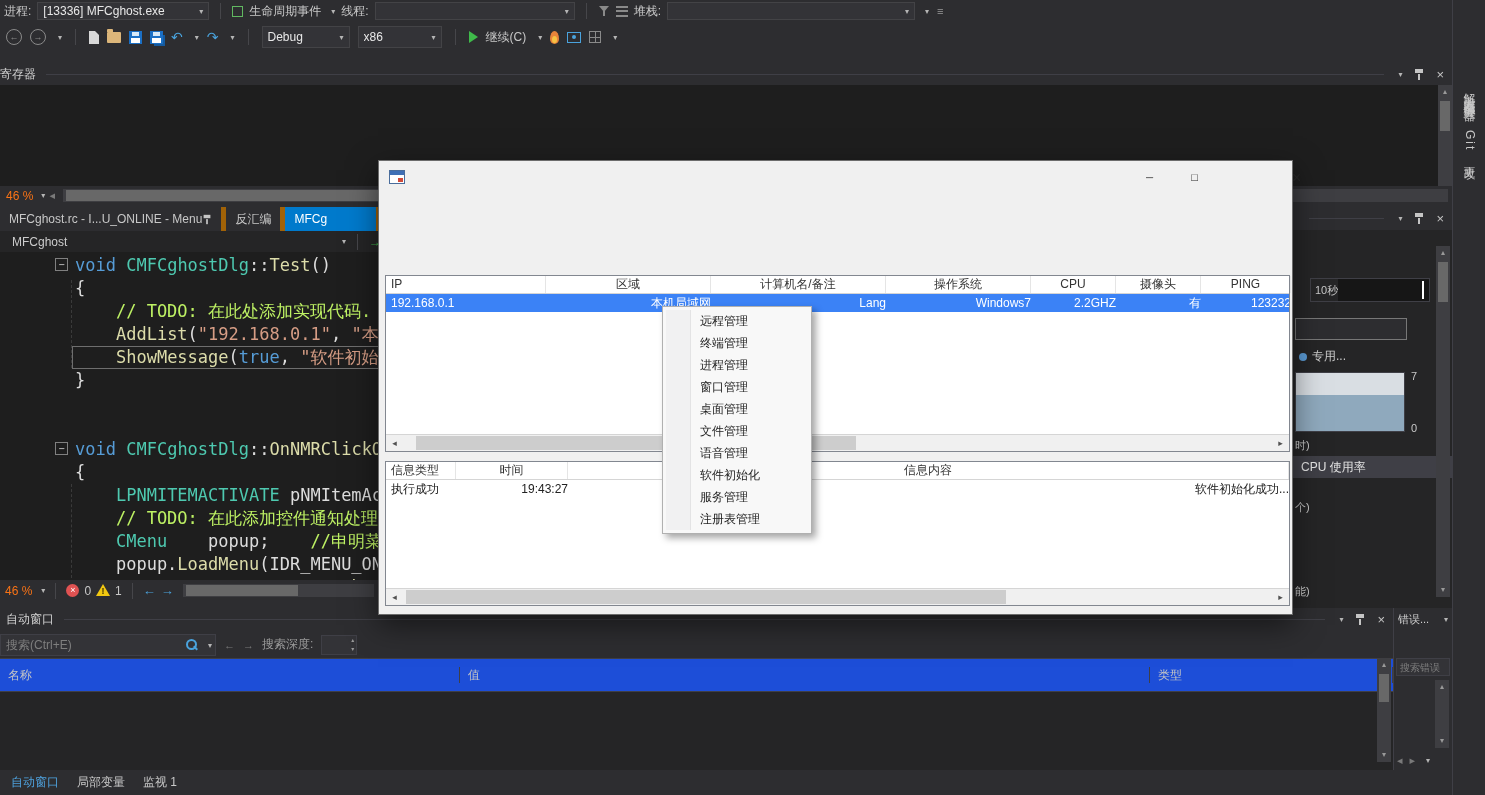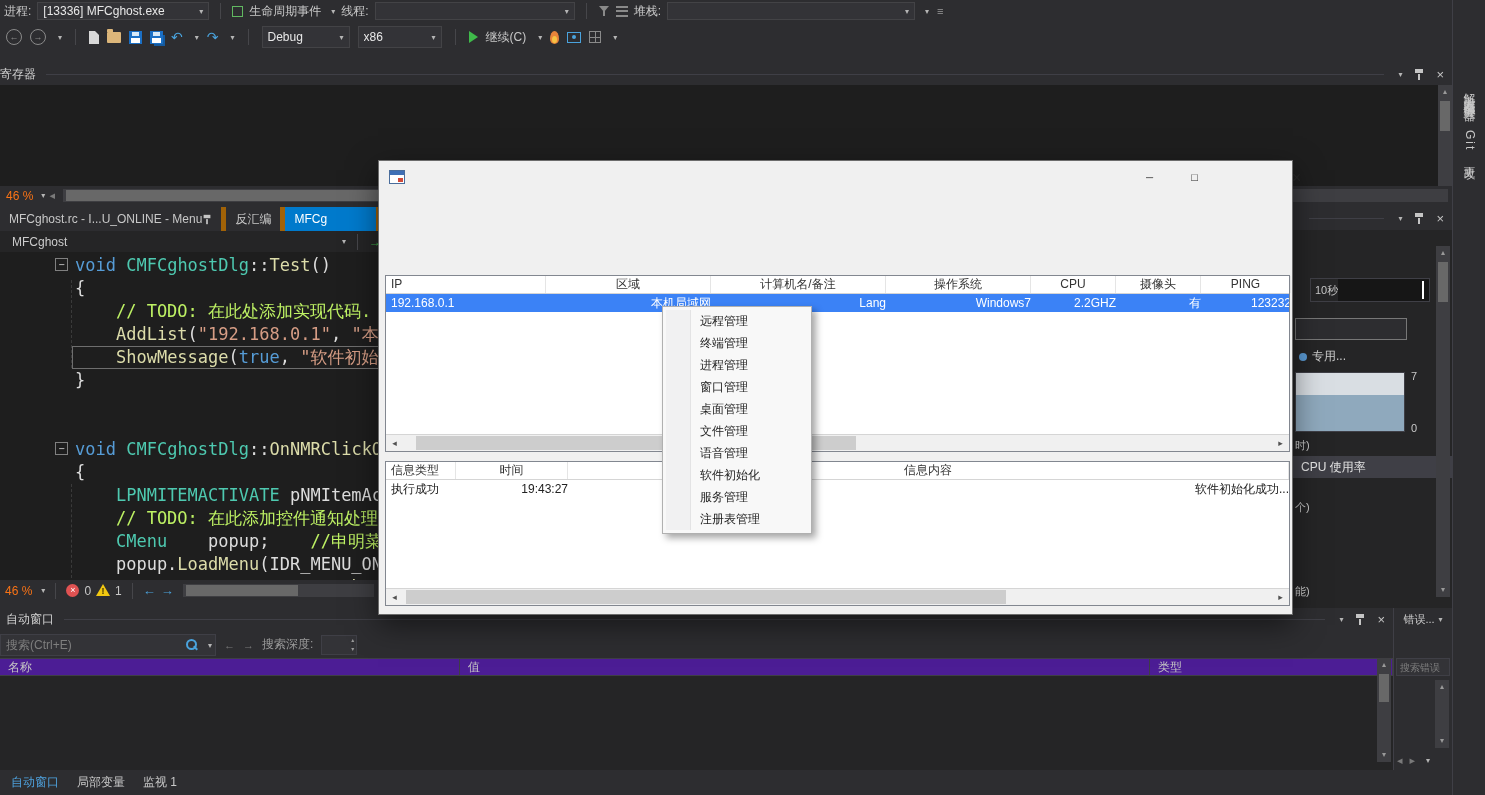--- a/index.html
+++ b/index.html
@@ -97,31 +97,31 @@
 .searchbox input{width:100%;height:100%;background:#333337;border:1px solid #3f3f46;color:#ccc;font-family:inherit;font-size:12px;padding:0 38px 0 5px;outline:none}
 input::placeholder{color:#7e7e7e}
 .mag{position:absolute;right:18px;top:5px;width:12px;height:12px}
 .mag::before{content:"";position:absolute;left:0;top:0;width:7px;height:7px;border:2px solid #4aa3dd;border-radius:50%}
 .mag::after{content:"";position:absolute;left:7px;top:8px;width:5px;height:2px;background:#4aa3dd;transform:rotate(45deg)}
 .searchbox .caret{position:absolute;right:4px;top:7px}
 .spin{position:relative;width:36px;height:20px;background:#333337;border:1px solid #3f3f46;flex:none}
 .spin-v{position:absolute;left:4px;top:2px;color:#ccc}
 .spin-btns{position:absolute;right:2px;top:0;display:flex;flex-direction:column;line-height:9px}
 .spin-btns span{font-size:6px;color:#9a9a9a}
-#autos-cols{height:18px;background:#4c1d95;border-top:1px solid #3f3f46;border-bottom:1px solid #3f3f46}
+#autos-cols{height:34px;background:#1d4ed8;border-top:1px solid #3f3f46;border-bottom:1px solid #3f3f46}
 .acol{height:16px;line-height:16px;padding-left:8px;color:#c5c5c5;border-right:1px solid #3f3f46;white-space:nowrap;overflow:hidden;flex:none}
 .autos-body{flex:1;background:#252526}
 .autos-vs{right:2px;top:50px;bottom:8px}
 
 #bottom-tabs{left:0;top:770px;width:1452px;height:25px;background:#2d2d30;padding-left:2px}
 .btab{padding:0 9px;height:25px;line-height:25px;color:#c8c8c8;white-space:nowrap}
 .btab.active{color:#4ea0dc}
 
 #err-panel{left:1393px;top:608px;width:59px;height:162px;background:#2d2d30;border-left:1px solid #3f3f46}
-.err-head{height:23px;padding:0 4px;justify-content:center}
+.err-head{height:23px;padding:0 4px;justify-content:space-between}
 .err-search{position:absolute;left:2px;top:50px;width:54px;height:18px;background:#333337;border:1px solid #3f3f46;color:#ccc;font-size:10px;padding:0 3px;outline:none;font-family:inherit}
 .err-vs{right:3px;top:72px;bottom:22px}
 .err-arrows{position:absolute;left:3px;bottom:3px;gap:7px}
 
 #diag{left:1293px;top:207px;width:159px;height:401px;background:#252526}
 .diag-body{position:relative;height:377px}
 .time-box{position:absolute;left:17px;top:48px;width:120px;height:24px;border:1px solid #3f3f46;padding-left:4px;}
 .tb-lbl{color:#c8c8c8;font-size:11px;white-space:nowrap}
 .tb-strip{position:relative;flex:1;height:100%;background:#161616}
 .tb-cursor{position:absolute;right:5px;top:2px;bottom:2px;width:2px;background:#fff}

